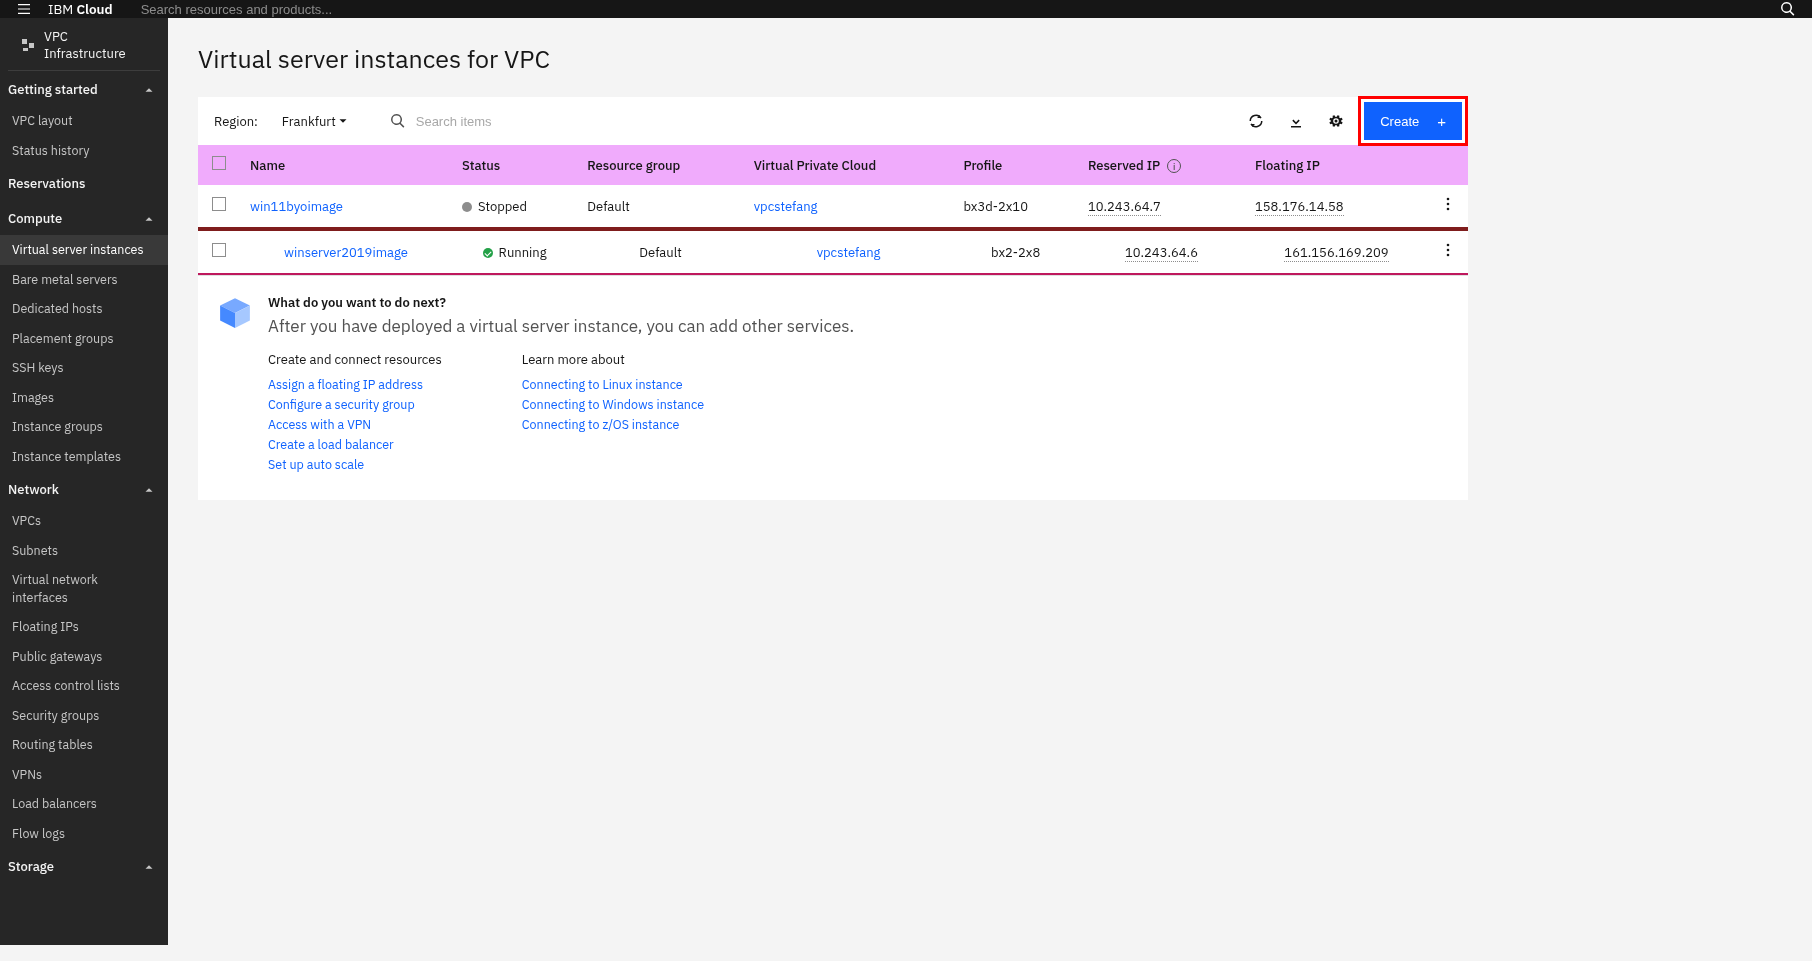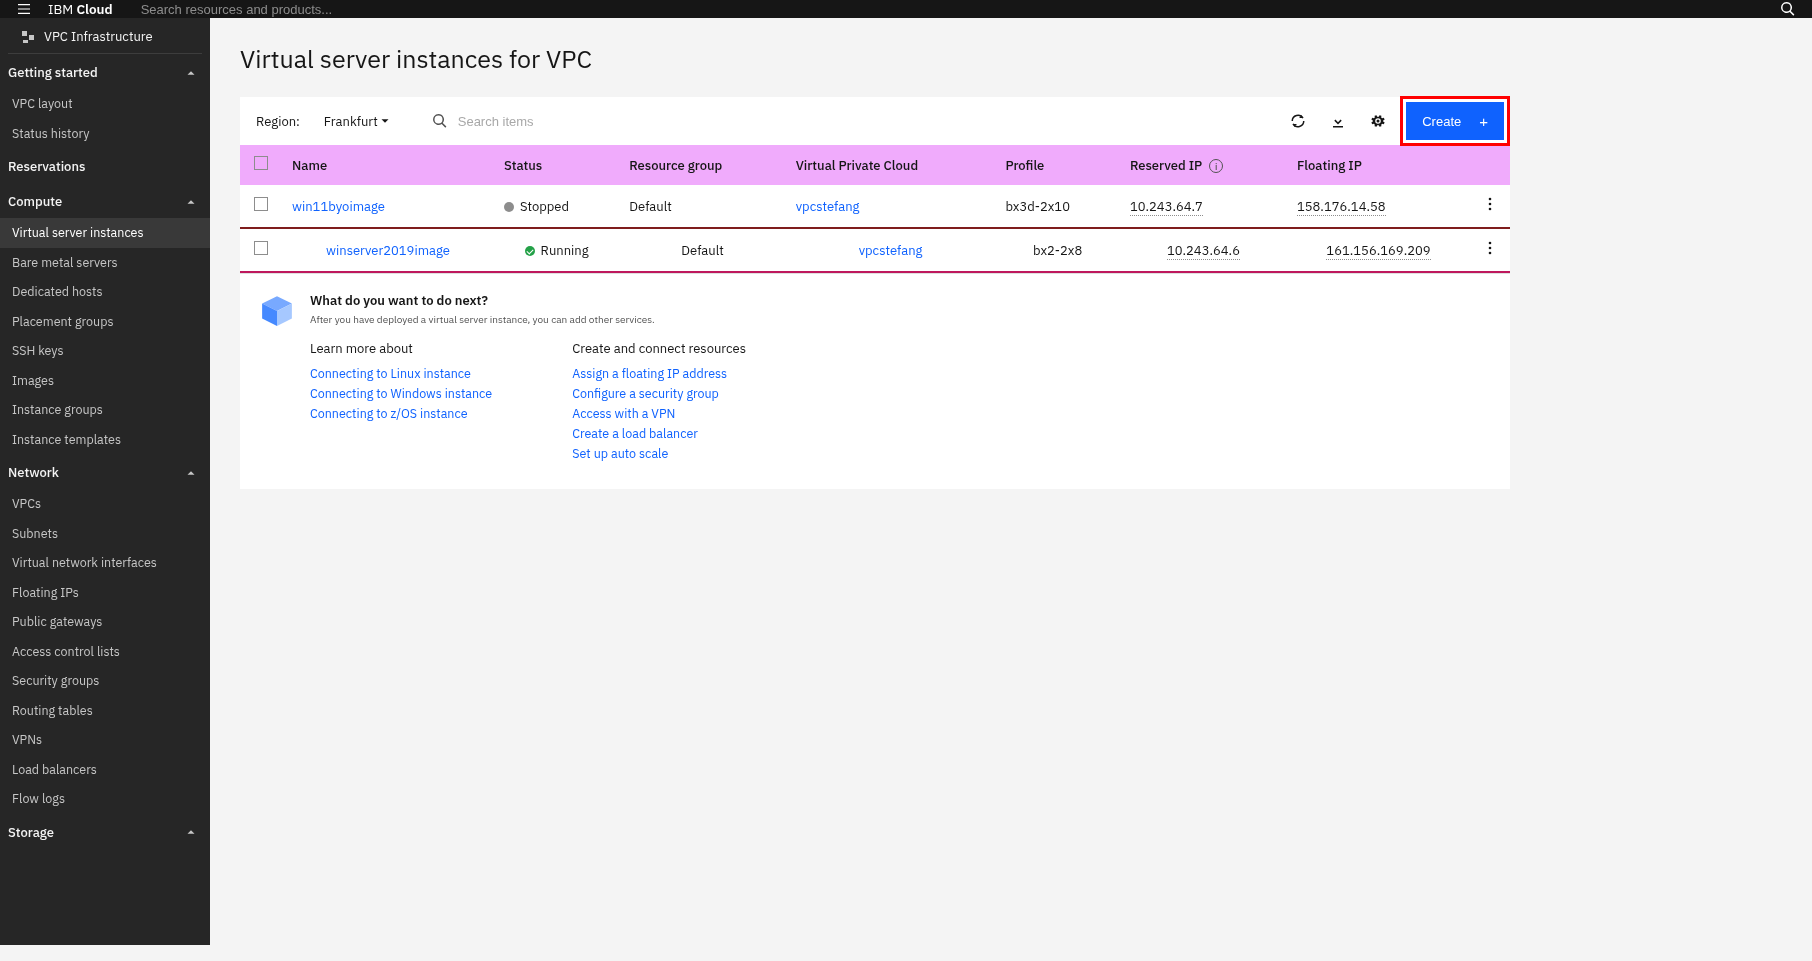--- a/index.html
+++ b/index.html
@@ -10,21 +10,21 @@
 .top-header .hamburger { width: 48px; display: flex; align-items: center; justify-content: center; cursor: pointer; height: 100%; }
 .top-header .brand { font-size: 13.5px; color: #fff; padding: 0 10px 0 0; white-space: nowrap; }
 .top-header .brand strong { font-weight: 600; }
 .top-header .search-area { flex: 1; height: 100%; display: flex; align-items: center; }
 .top-header .search-input { background: transparent; border: none; color: #bbb; font-size: 13px; padding: 8px 18px; width: 100%; outline: none; height: 100%; }
 .top-header .search-input::placeholder { color: #8d8d8d; }
 .top-header .search-icon-btn { width: 48px; height: 100%; display:flex; align-items:center; justify-content:center; cursor:pointer; }
 
 
 .layout { display: flex; height: calc(100vh - 34px); }
-.sidebar { width: 210px; background: #262626; color: #c6c6c6; overflow-y: auto; font-size: 13px; flex-shrink: 0; }
+.sidebar { width: 168px; background: #262626; color: #c6c6c6; overflow-y: auto; font-size: 13px; flex-shrink: 0; }
 .sidebar .sec-header { padding: 10px 12px 8px 12px; display:flex; align-items:center; gap:8px; border-bottom: 1px solid #3d3d3d; margin: 0 8px; }
 .sidebar .sec-header svg { flex-shrink: 0; }
 .sidebar .sec-header .title { color: #f4f4f4; font-size: 13px; }
 .sidebar .group-title { display:flex; align-items:center; justify-content:space-between; padding: 10px 12px 8px 8px; color: #f4f4f4; font-weight: 500; font-size: 13px; cursor:pointer; }
 .sidebar .nav-item { padding: 6px 12px 6px 12px; color: #c6c6c6; cursor: pointer; font-size: 12.5px; line-height: 1.4; }
 .sidebar .nav-item.active { background: #393939; color: #fff; }
 .chevron { width: 14px; height: 14px; }
 
 
 .main { flex: 1; padding: 24px 30px; overflow-y: auto; max-width: 1330px; }
@@ -42,38 +42,38 @@
 .toolbar .spacer { flex:1; }
 .toolbar .icon-btn { width: 40px; height: 48px; display:flex; align-items:center; justify-content:center; cursor:pointer; }
 .create-wrap { border: 3px solid #ff0000; padding: 3px; margin-left: 2px; }
 .create-btn { background: #0f62fe; color: #fff; height: 38px; padding: 12px 16px; display:flex; align-items:center; gap: 18px; cursor:pointer; font-size: 13px; border:none; }
 .create-btn .plus { font-size: 15px; }
 
 
 table { width: 100%; border-collapse: collapse; font-size: 13px; }
 thead th { background: #f0abfc; text-align: left; font-weight: 500; padding: 11px 10px; font-size: 13px; color: #161616; }
 thead th:first-child { width: 42px; text-align:center; }
-tbody td { padding: 11px 10px; border-bottom: 2px solid #7f1d1d; vertical-align: middle; }
+tbody td { padding: 11px 10px; border-bottom: 4px solid #7f1d1d; vertical-align: middle; }
 tbody td:first-child { text-align:center; }
 tbody tr:last-child td { border-bottom: 2px solid #be185d; text-align: center; }
 .link { color: #0f62fe; cursor: pointer; }
 .status-dot { display:inline-block; width:10px; height:10px; border-radius:50%; margin-right:6px; vertical-align:middle; }
 .status-dot.stopped { background:#8d8d8d; }
 .status-dot.running { background:#24a148; position:relative; }
 .status-dot.running::after { content:""; position:absolute; left:3px; top:1.5px; width:3px; height:5px; border:solid #fff; border-width:0 1.5px 1.5px 0; transform:rotate(45deg); }
 .ip { border-bottom: 1px dotted #8d8d8d; }
 .kebab { cursor:pointer; width: 30px; text-align:center; }
 .cb { width:14px; height:14px; border:1px solid #8d8d8d; display:inline-block; cursor:pointer; }
 .info-ico { display:inline-flex; width:14px; height:14px; border:1px solid #525252; border-radius:50%; align-items:center; justify-content:center; font-size:9px; margin-left:4px; color:#525252; vertical-align:middle; }
 
 
 .next-card { background:#fff; margin-top:0; padding: 18px 20px 24px 20px; display:flex; gap:16px; border-top: 1px solid #e0e0e0; }
 .next-card .cube { width:34px; height:34px; flex-shrink:0; margin-top:2px; }
 .next-card .content h4 { font-size:13px; font-weight:600; margin-bottom:4px; }
-.next-card .content .sub { font-size:10px; color:#525252; margin-bottom:14px; }
+.next-card .content .sub { font-size:17px; color:#525252; margin-bottom:14px; }
 .next-cols { display:flex; gap: 80px; }
 .next-col h5 { font-size:13px; font-weight:400; color:#161616; margin-bottom:8px; }
 .next-col a { display:block; color:#0f62fe; font-size:12.5px; margin-bottom:4px; cursor:pointer; text-decoration:none; }
 ::-webkit-scrollbar{width:8px;height:8px}::-webkit-scrollbar-thumb{background:#666;border-radius:4px}
 </style>
 </head>
 <body>
 
 <div class="top-header">
   <div class="hamburger">
@@ -253,32 +253,32 @@
         <svg class="cube" viewBox="0 0 32 32">
           <polygon points="16,2 30,9 16,16 2,9" fill="#78a9ff"></polygon>
           <polygon points="2,9 16,16 16,30 2,23" fill="#4589ff"></polygon>
           <polygon points="30,9 16,16 16,30 30,23" fill="#a6c8ff"></polygon>
         </svg>
         <div class="content">
           <h4>What do you want to do next?</h4>
           <div class="sub">After you have deployed a virtual server instance, you can add other services.</div>
           <div class="next-cols" id="next-cols">
               <div class="next-col">
-                <h5>Learn more about</h5>
-                <a>Connecting to Linux instance</a>
-                <a>Connecting to Windows instance</a>
-                <a>Connecting to z/OS instance</a>
-              </div>
-              <div class="next-col">
                 <h5>Create and connect resources</h5>
                 <a>Assign a floating IP address</a>
                 <a>Configure a security group</a>
                 <a>Access with a VPN</a>
                 <a>Create a load balancer</a>
                 <a>Set up auto scale</a>
               </div>
+              <div class="next-col">
+                <h5>Learn more about</h5>
+                <a>Connecting to Linux instance</a>
+                <a>Connecting to Windows instance</a>
+                <a>Connecting to z/OS instance</a>
+              </div>
             </div>
         </div>
       </div>
 
     </div>
   </div>
 </div>
 
 </body></html>

